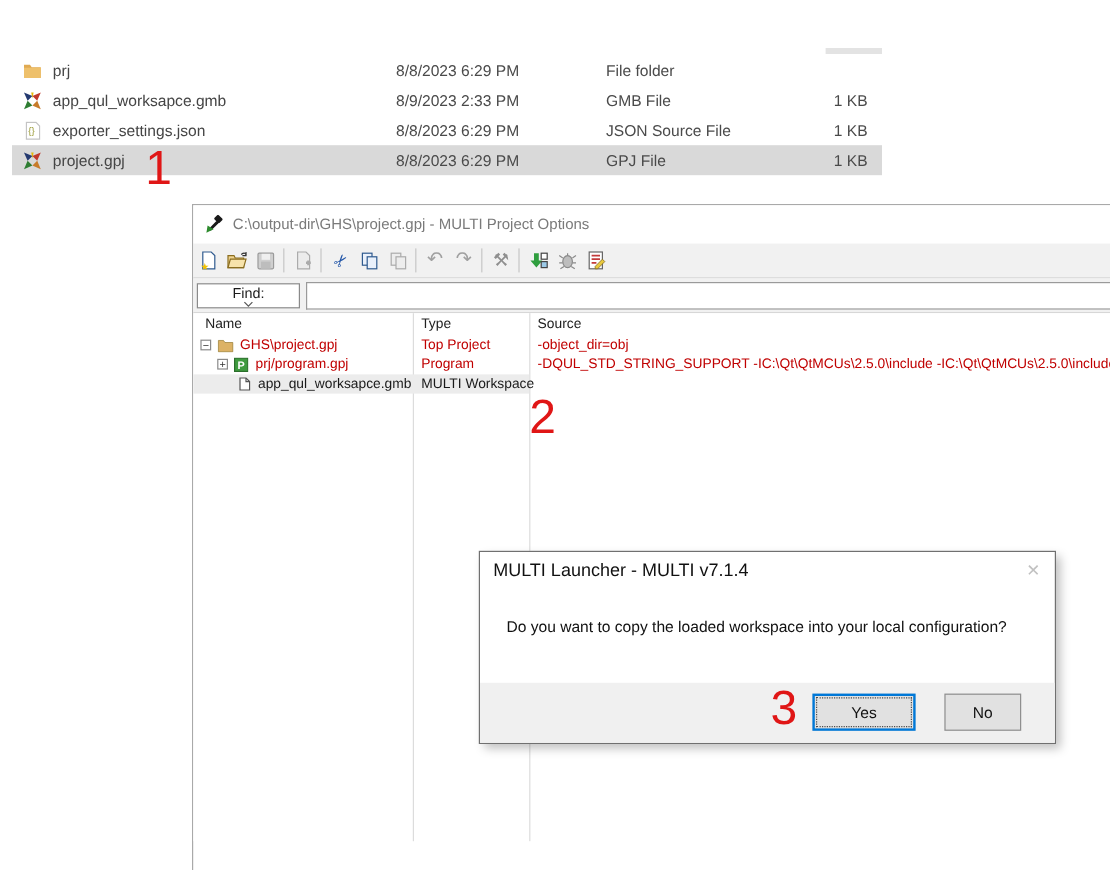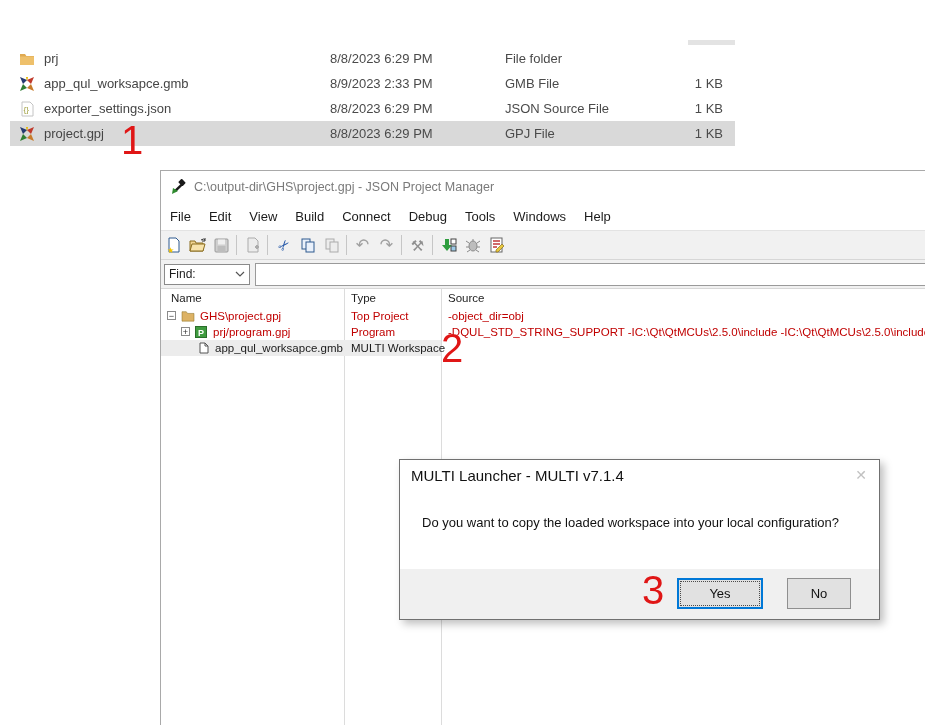--- a/index.html
+++ b/index.html
@@ -31,21 +31,21 @@
   .mpm-title .t-text{margin-left:7px;color:#7a7a7a;font-size:12.5px;white-space:nowrap;}
   .mpm-menu{height:27px;display:flex;align-items:center;background:#ffffff;border-bottom:1px solid #e3e3e3;}
   .mpm-menu .mi{padding:0 9px;font-size:13px;color:#1b1b1b;cursor:default;}
   .mpm-toolbar{height:28px;background:#f1f1f1;border-bottom:1px solid #d7d7d7;display:flex;align-items:center;}
   .tb-btn{width:23px;height:23px;display:inline-flex;align-items:center;justify-content:center;margin:0 0 0 1px;}
   .tb-sep{width:1px;height:20px;background:#c6c6c6;margin:0 3px;}
   .glyph{font-size:14px;line-height:1;}
   .gray{color:#a0a0a0;}
   .blue{color:#2457a8;}
   .mpm-findrow{height:28px;background:#f1f1f1;border-bottom:1px solid #d7d7d7;display:flex;align-items:center;position:relative;}
-  .find-combo{margin-left:3px;width:86px;height:21px;background:#fff;border:1px solid #8a8a8a;display:flex;align-items:center;justify-content:space-between;font-size:12px;color:#1b1b1b;padding:0 4px 0 4px;box-sizing:border-box;}
+  .find-combo{margin-left:3px;width:86px;height:21px;background:#fff;border:1px solid #8a8a8a;display:flex;align-items:center;justify-content:space-between;font-size:12px;color:#1b1b1b;padding:0 4px 0 4px;box-sizing:border-box;flex-direction:column;}
   .find-input{position:absolute;left:94px;right:0;top:3px;height:21px;background:#fff;border:1px solid #9a9a9a;border-right:none;}
   
   .tree{position:relative;background:#fff;height:440px;font-size:11.5px;color:#1a1a1a;}
   .col-line{position:absolute;top:0;bottom:0;width:1px;background:#dcdcdc;}
   .tree-hdr{position:relative;height:19px;}
   .tree-hdr span{position:absolute;top:3px;color:#222;}
   .t-row{position:relative;height:16px;line-height:16px;white-space:nowrap;}
   .t-row .nm{position:absolute;}
   .t-row .tp{position:absolute;left:190px;}
   .t-row .op{position:absolute;left:287px;right:0;overflow:hidden;white-space:nowrap;}
@@ -140,34 +140,23 @@
 <div class="mpm">
 
   <div class="mpm-title">
     <span class="app-icon">
       <svg width="17" height="17" viewBox="0 0 17 17">
         <rect x="9" y="1" width="6" height="5" rx="1" transform="rotate(45 12 3.5)" fill="#1a1a1a"></rect>
         <rect x="7" y="4" width="2.4" height="10" rx="1" transform="rotate(45 8 9)" fill="#1a1a1a"></rect>
         <polygon points="3,9 8,12 2,15" fill="#2e8b2e"></polygon>
       </svg>
     </span>
-    <span class="t-text">C:\output-dir\GHS\project.gpj - JSON Project Manager</span>
-  </div>
-
-  <div class="mpm-menu">
-    <span class="mi">File</span>
-    <span class="mi">Edit</span>
-    <span class="mi">View</span>
-    <span class="mi">Build</span>
-    <span class="mi">Connect</span>
-    <span class="mi">Debug</span>
-    <span class="mi">Tools</span>
-    <span class="mi">Windows</span>
-    <span class="mi">Help</span>
-  </div>
+    <span class="t-text">C:\output-dir\GHS\project.gpj - MULTI Project Options</span>
+  </div>
+
 
   <div class="mpm-toolbar">
     <span class="tb-btn" title="new-file">
       <svg width="16" height="17" viewBox="0 0 16 17">
           <path d="M3 1 h7 l3 3 v11 H3 z" fill="#fff" stroke="#2f5a8f"></path>
           <text x="1" y="16" font-size="8" fill="#f2c200">★</text>
         </svg>
     </span>
     <span class="tb-btn" title="open-project">
       <svg width="18" height="16" viewBox="0 0 18 16">

